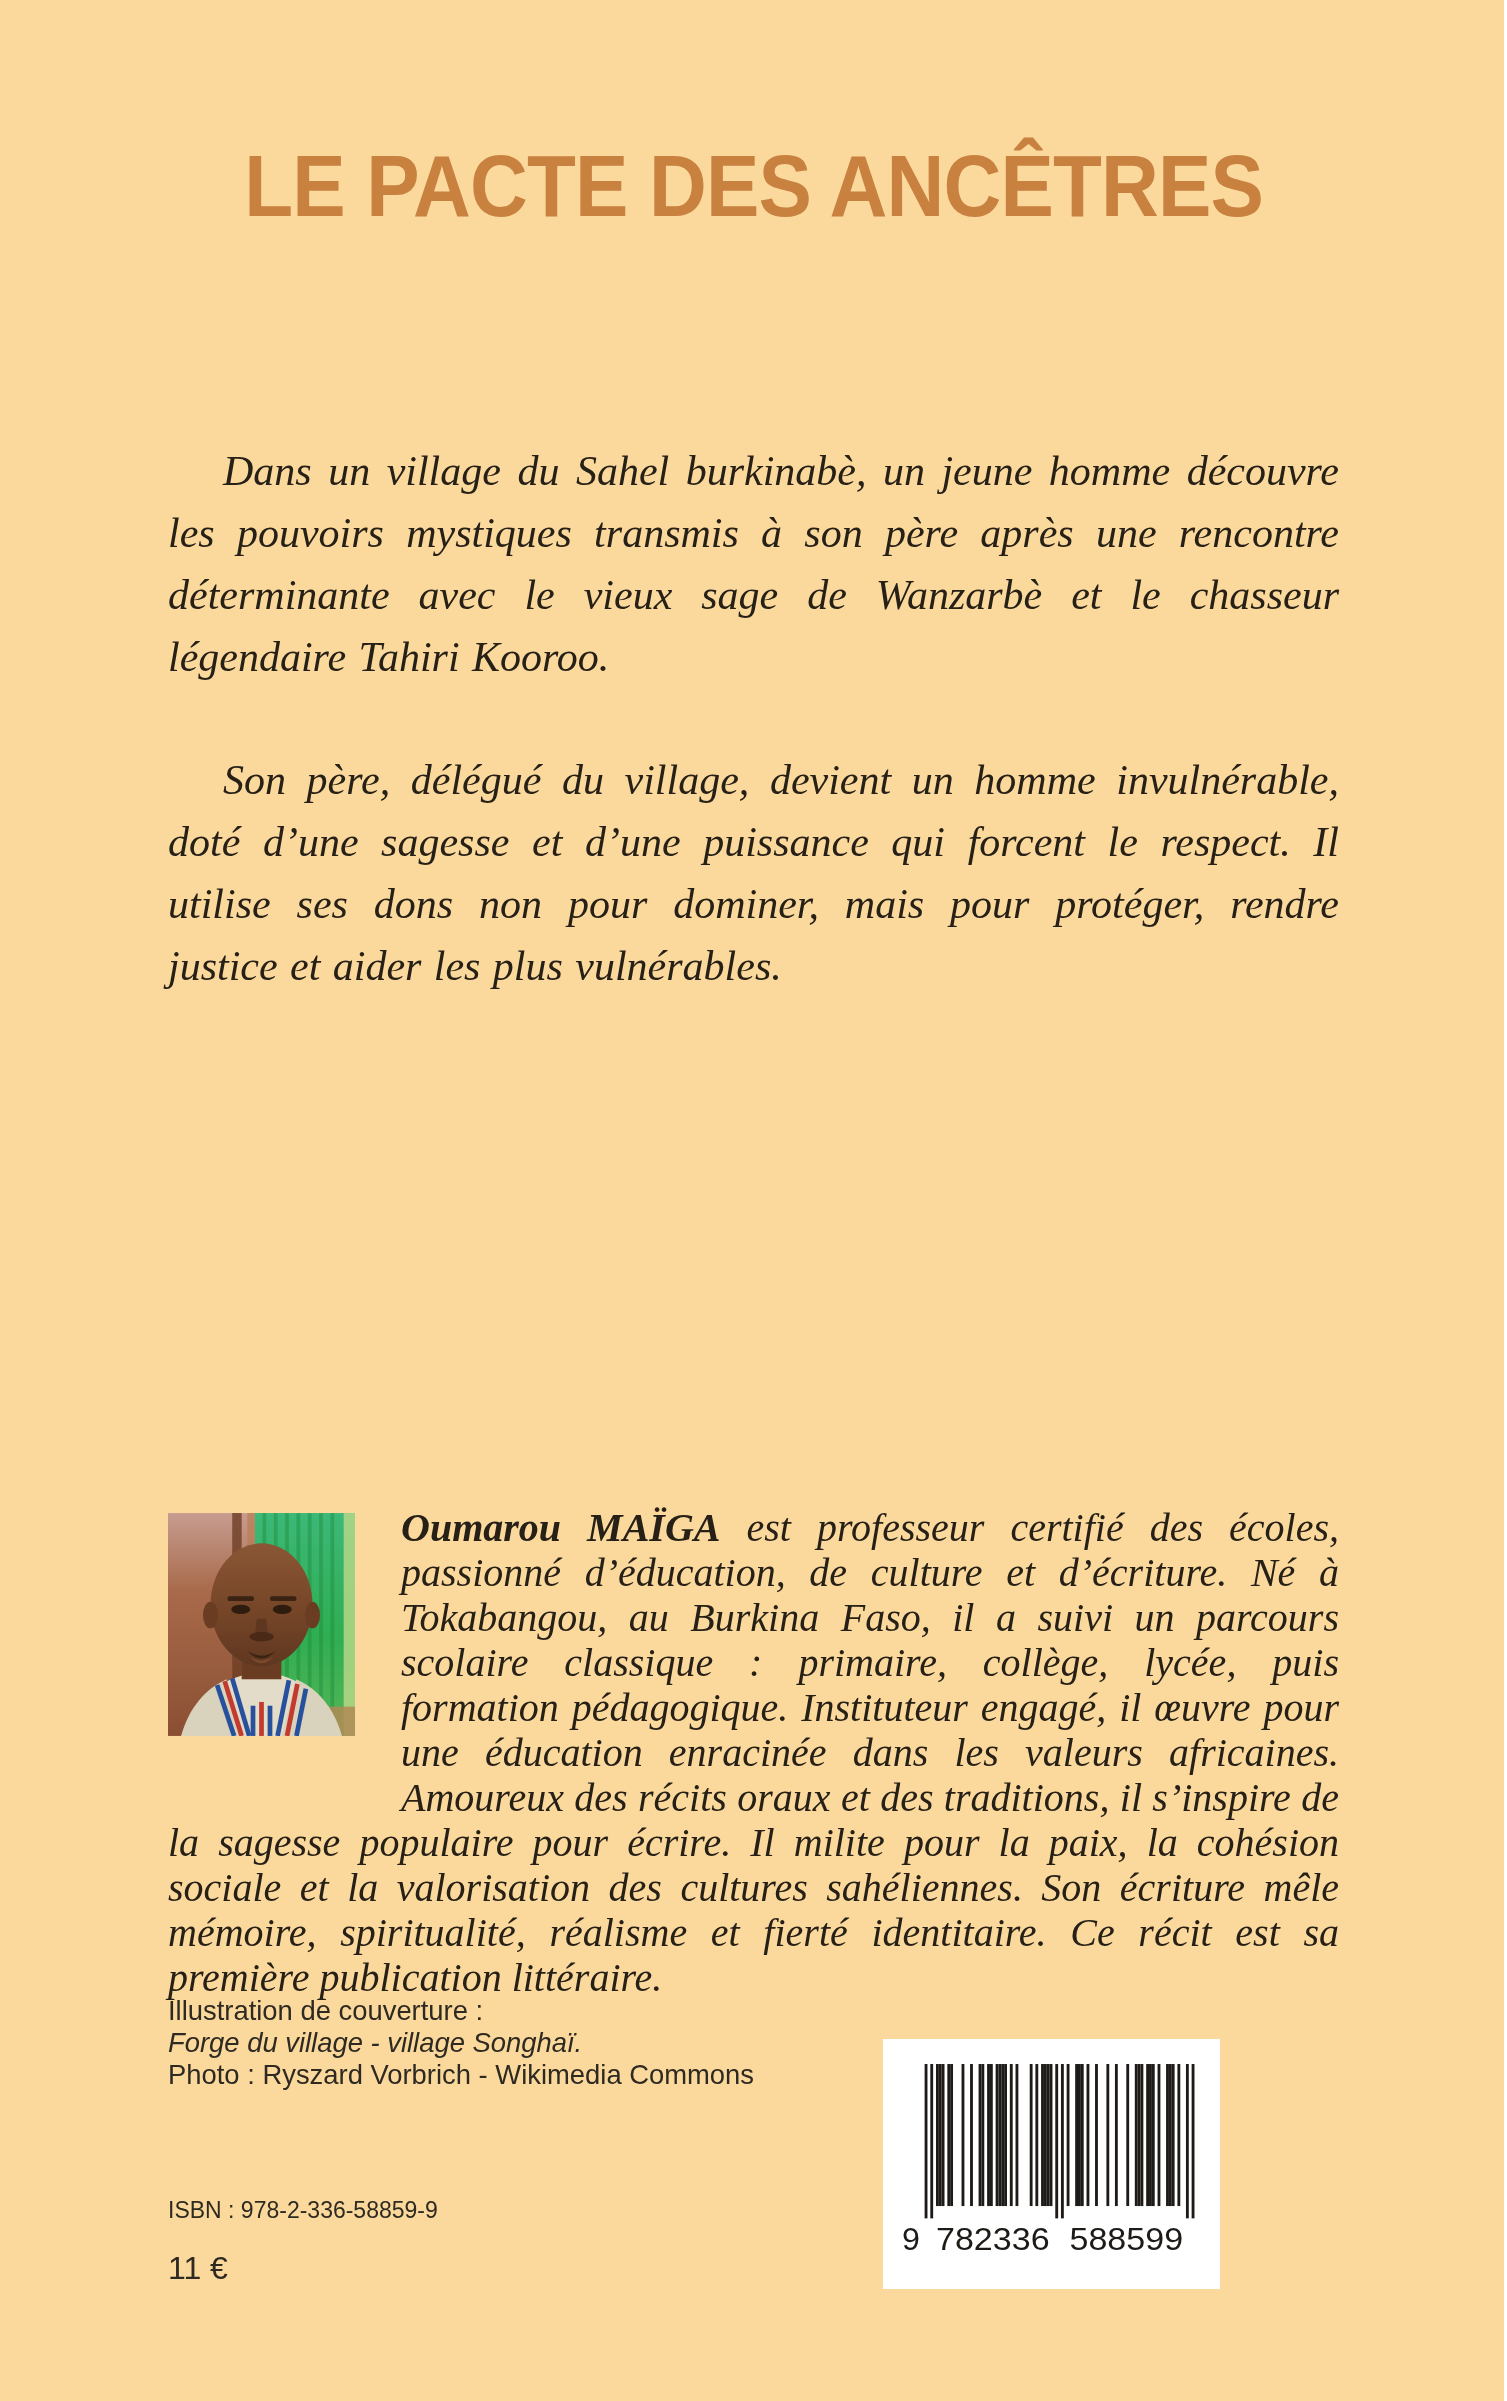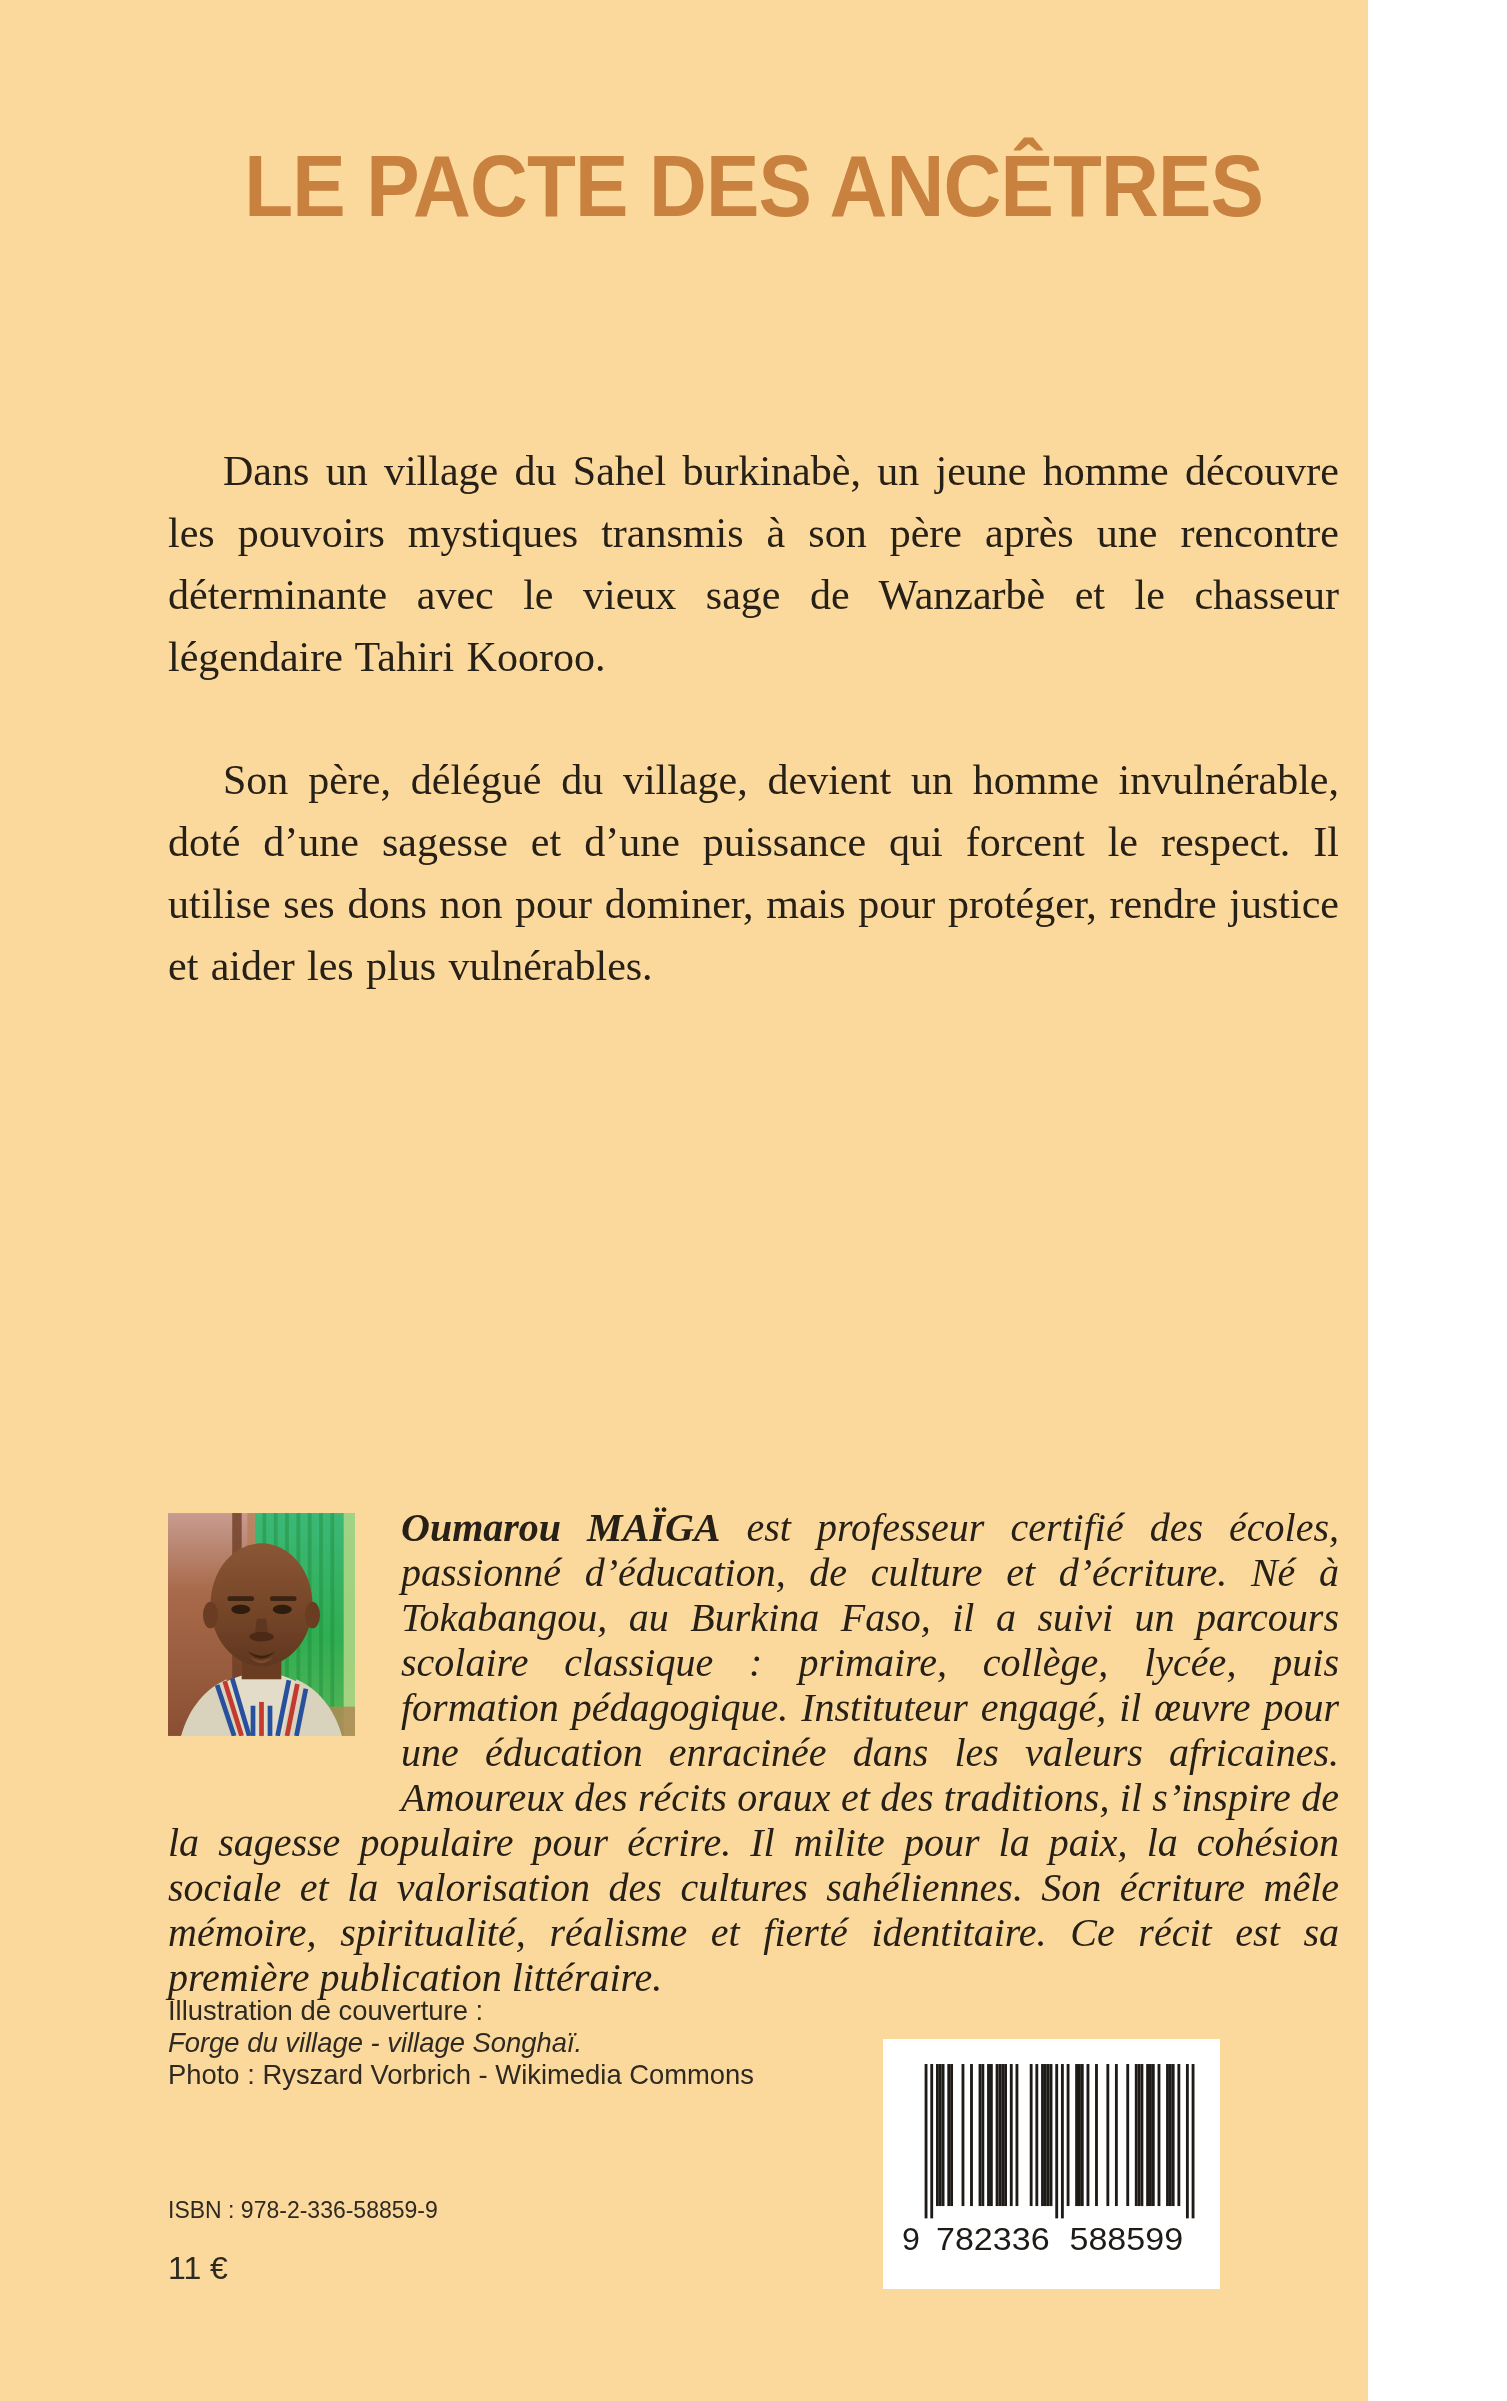--- a/index.html
+++ b/index.html
@@ -1,39 +1,39 @@
 <!DOCTYPE html>
 <html style="font-size:15px"><head>
 <meta charset="utf-8">
 <style>
   html,body{margin:0;padding:0;}
   #page{
     position:relative;
-    width:1368px;height:2402px;
+    width:1504px;height:2402px;
     background:#FBD99C;
     overflow:hidden;
     font-family:"Liberation Serif", serif;
     color:#272017;
   }
   
   #title{
     position:absolute;top:142px;left:0;width:1508px;
     text-align:center;
     font-family:"Liberation Sans", sans-serif;
     font-weight:bold;
     font-size:87px;
     line-height:1;
     color:#C98140;
     letter-spacing:-0.9px;
     white-space:nowrap;
   }
   #title .squeeze{display:inline-block;transform:scaleX(.92);transform-origin:center;}
   
   #synopsis{
-    position:absolute;left:168px;top:440px;width:1171px;
+    position:absolute;left:168px;top:440px;width:1171px;font-style:italic;
   }
   #synopsis p{
     margin:0 0 61px 0;
     font-size:42px;
     line-height:62px;
     text-align:justify;
     text-indent:55px;
     word-spacing:1.9px;
   }
   

